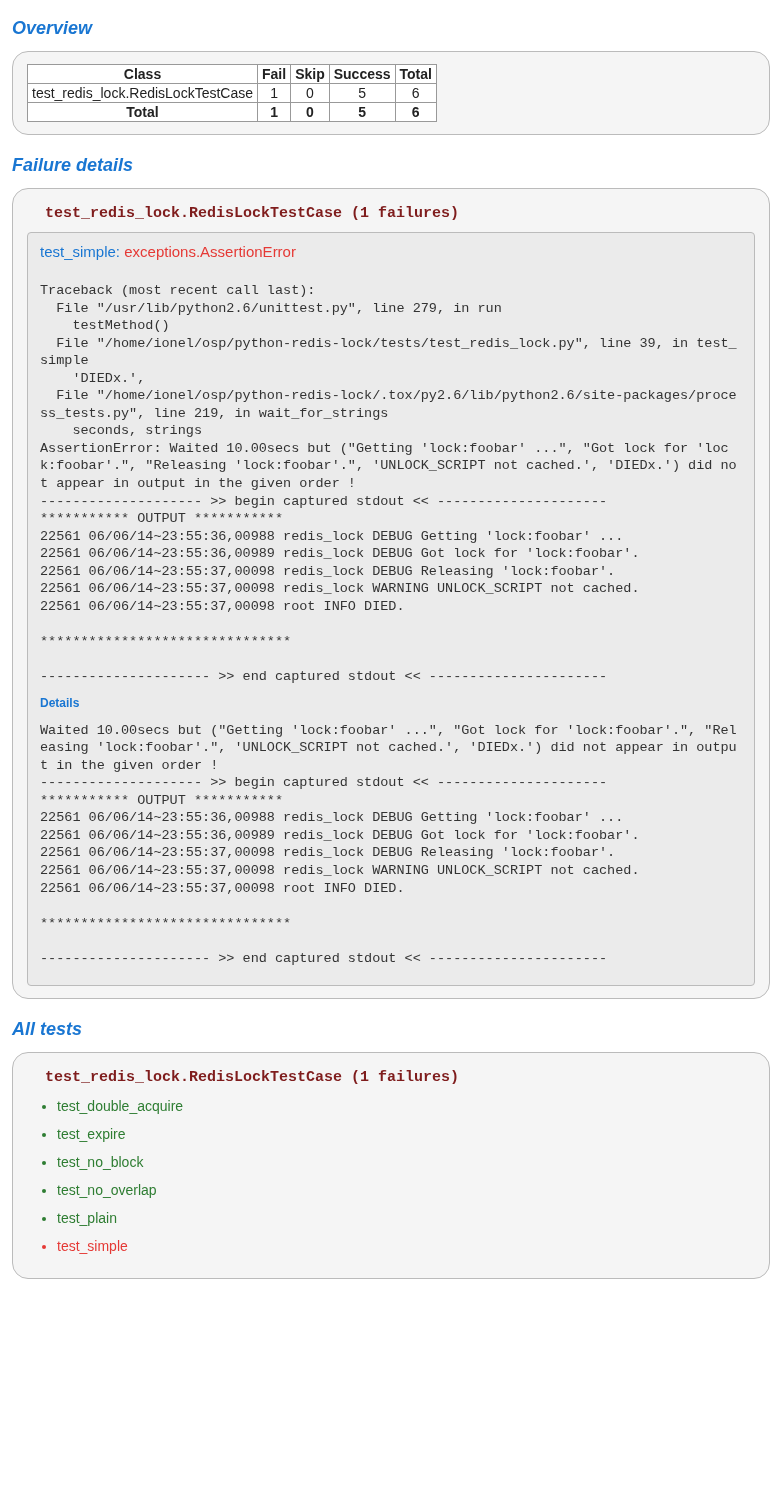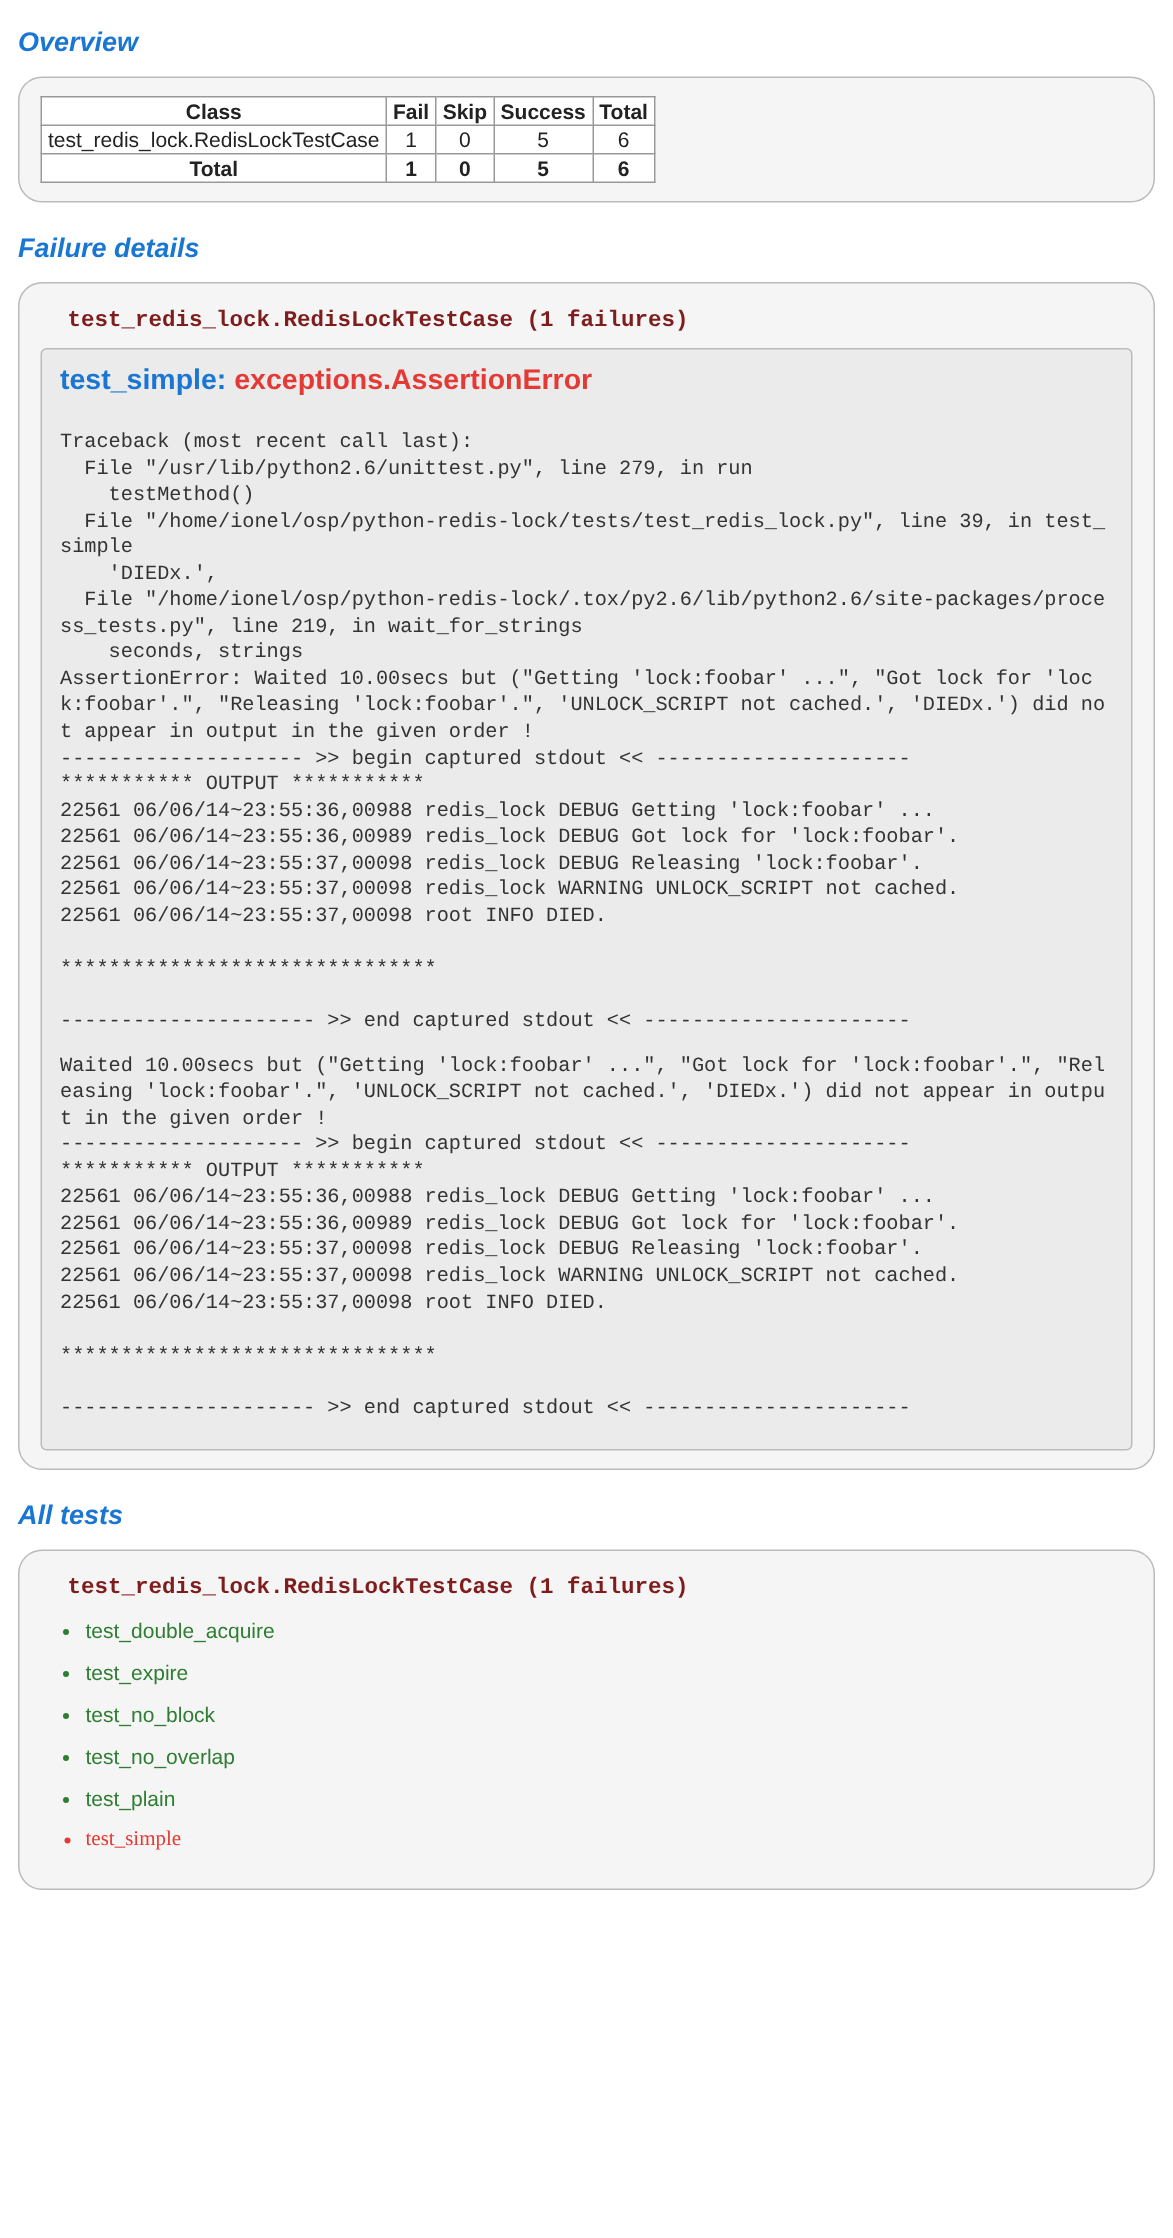--- a/index.html
+++ b/index.html
@@ -46,22 +46,22 @@
   }
   th.center { text-align: center; }
   .suite-title {
     color: #7f1d1d;
     font-weight: bold;
     font-size: 15px;
     margin: 4px 0 8px 18px;
     font-family: Liberation Mono, monospace;
   }
   .test-line {
-    font-weight: bold;
-    font-size: 19px;
+    font-weight: normal;
+    font-size: 15px;
     margin-bottom: 22px;
   }
   .test-name-blue { color: #1976d2; }
   .err-red { color: #e53935; }
   .sub-h {
     color: #1976d2;
     font-weight: bold;
     font-size: 12px;
     margin: 10px 0 8px 0;
   }
@@ -76,21 +76,21 @@
   }
   ul.tests {
     margin: 6px 0 2px 0;
     padding-left: 30px;
   }
   ul.tests li {
     margin: 12px 0;
     font-size: 14px;
   }
   .pass { color: #2e7d32; }
-  .fail { color: #e53935; font-family: Liberation Serif, serif; }
+  .fail { color: #e53935; }
 </style>
 </head>
 <body>
 
 <h2>Overview</h2>
 
 <div class="panel">
   <table>
     <thead>
       <tr>
@@ -141,20 +141,21 @@
 *********** OUTPUT ***********
 22561 06/06/14~23:55:36,00988 redis_lock DEBUG Getting 'lock:foobar' ...
 22561 06/06/14~23:55:36,00989 redis_lock DEBUG Got lock for 'lock:foobar'.
 22561 06/06/14~23:55:37,00098 redis_lock DEBUG Releasing 'lock:foobar'.
 22561 06/06/14~23:55:37,00098 redis_lock WARNING UNLOCK_SCRIPT not cached.
 22561 06/06/14~23:55:37,00098 root INFO DIED.
 
 *******************************
 
 --------------------- &gt;&gt; end captured stdout &lt;&lt; ----------------------</pre>
+    <div class="sub-h">Details</div>
     <pre>Waited 10.00secs but ("Getting 'lock:foobar' ...", "Got lock for 'lock:foobar'.", "Releasing 'lock:foobar'.", 'UNLOCK_SCRIPT not cached.', 'DIEDx.') did not appear in output in the given order !
 -------------------- &gt;&gt; begin captured stdout &lt;&lt; ---------------------
 *********** OUTPUT ***********
 22561 06/06/14~23:55:36,00988 redis_lock DEBUG Getting 'lock:foobar' ...
 22561 06/06/14~23:55:36,00989 redis_lock DEBUG Got lock for 'lock:foobar'.
 22561 06/06/14~23:55:37,00098 redis_lock DEBUG Releasing 'lock:foobar'.
 22561 06/06/14~23:55:37,00098 redis_lock WARNING UNLOCK_SCRIPT not cached.
 22561 06/06/14~23:55:37,00098 root INFO DIED.
 
 *******************************

